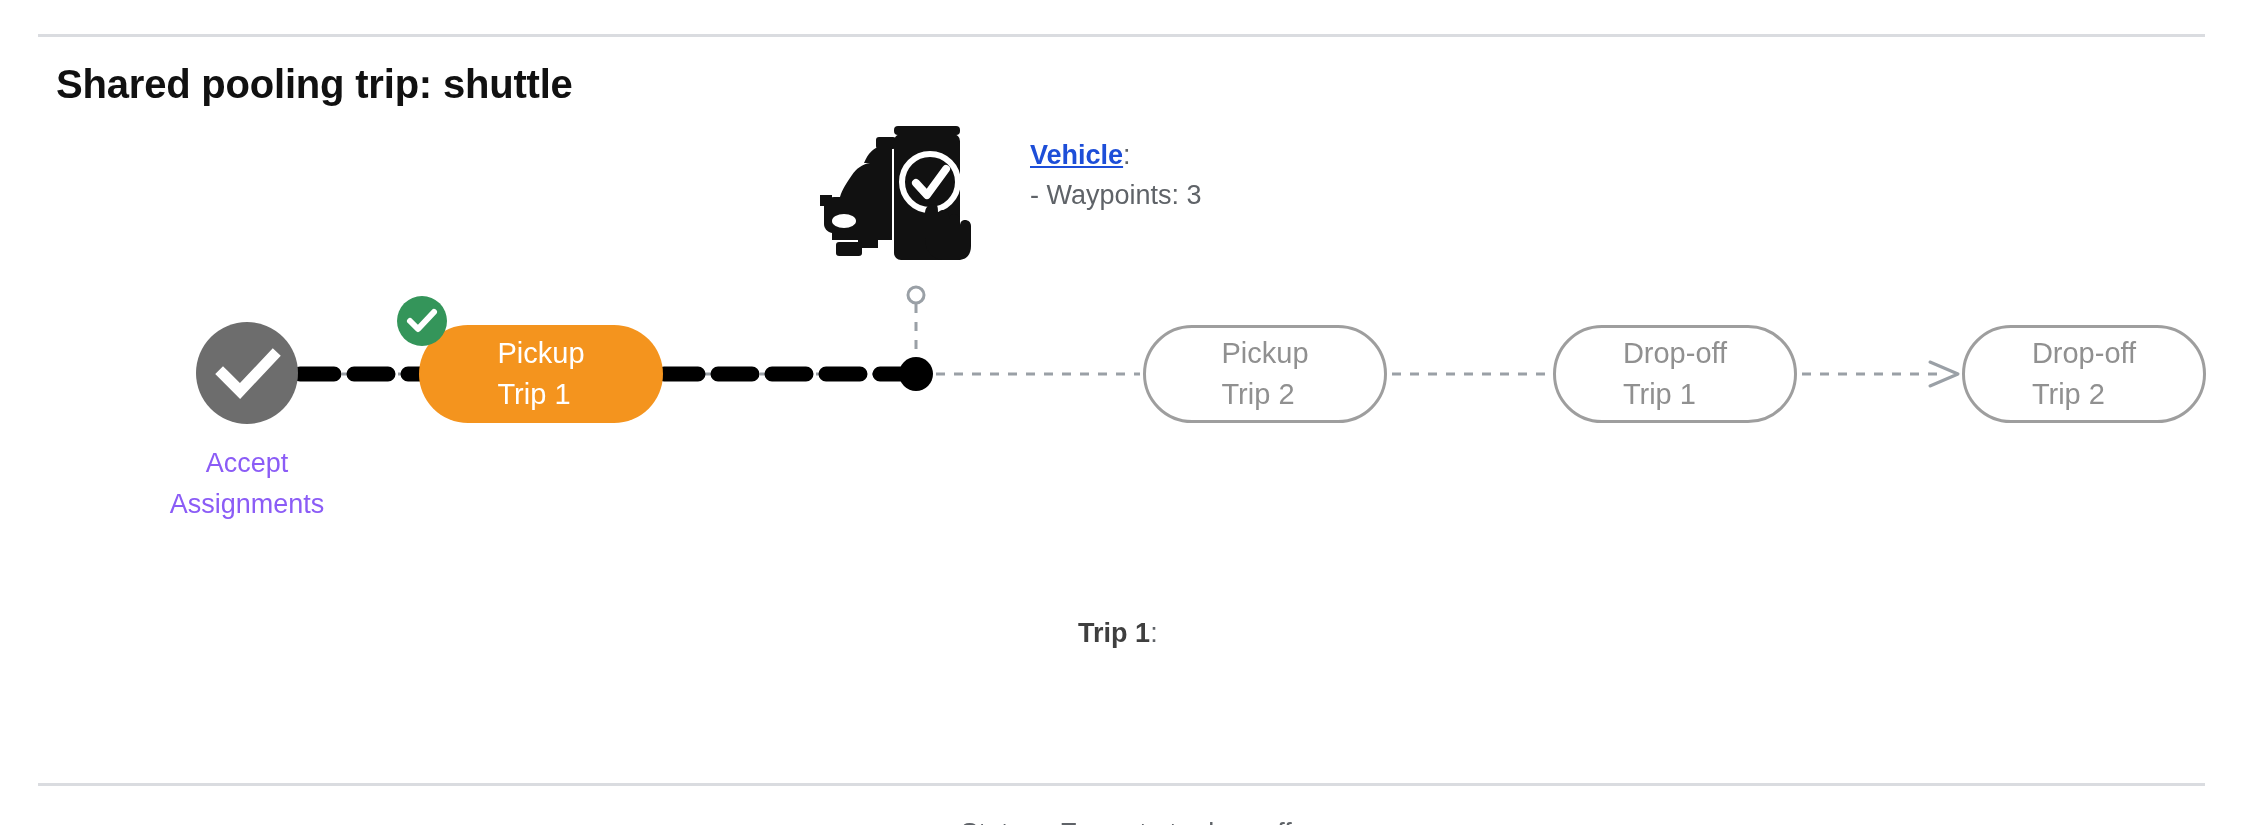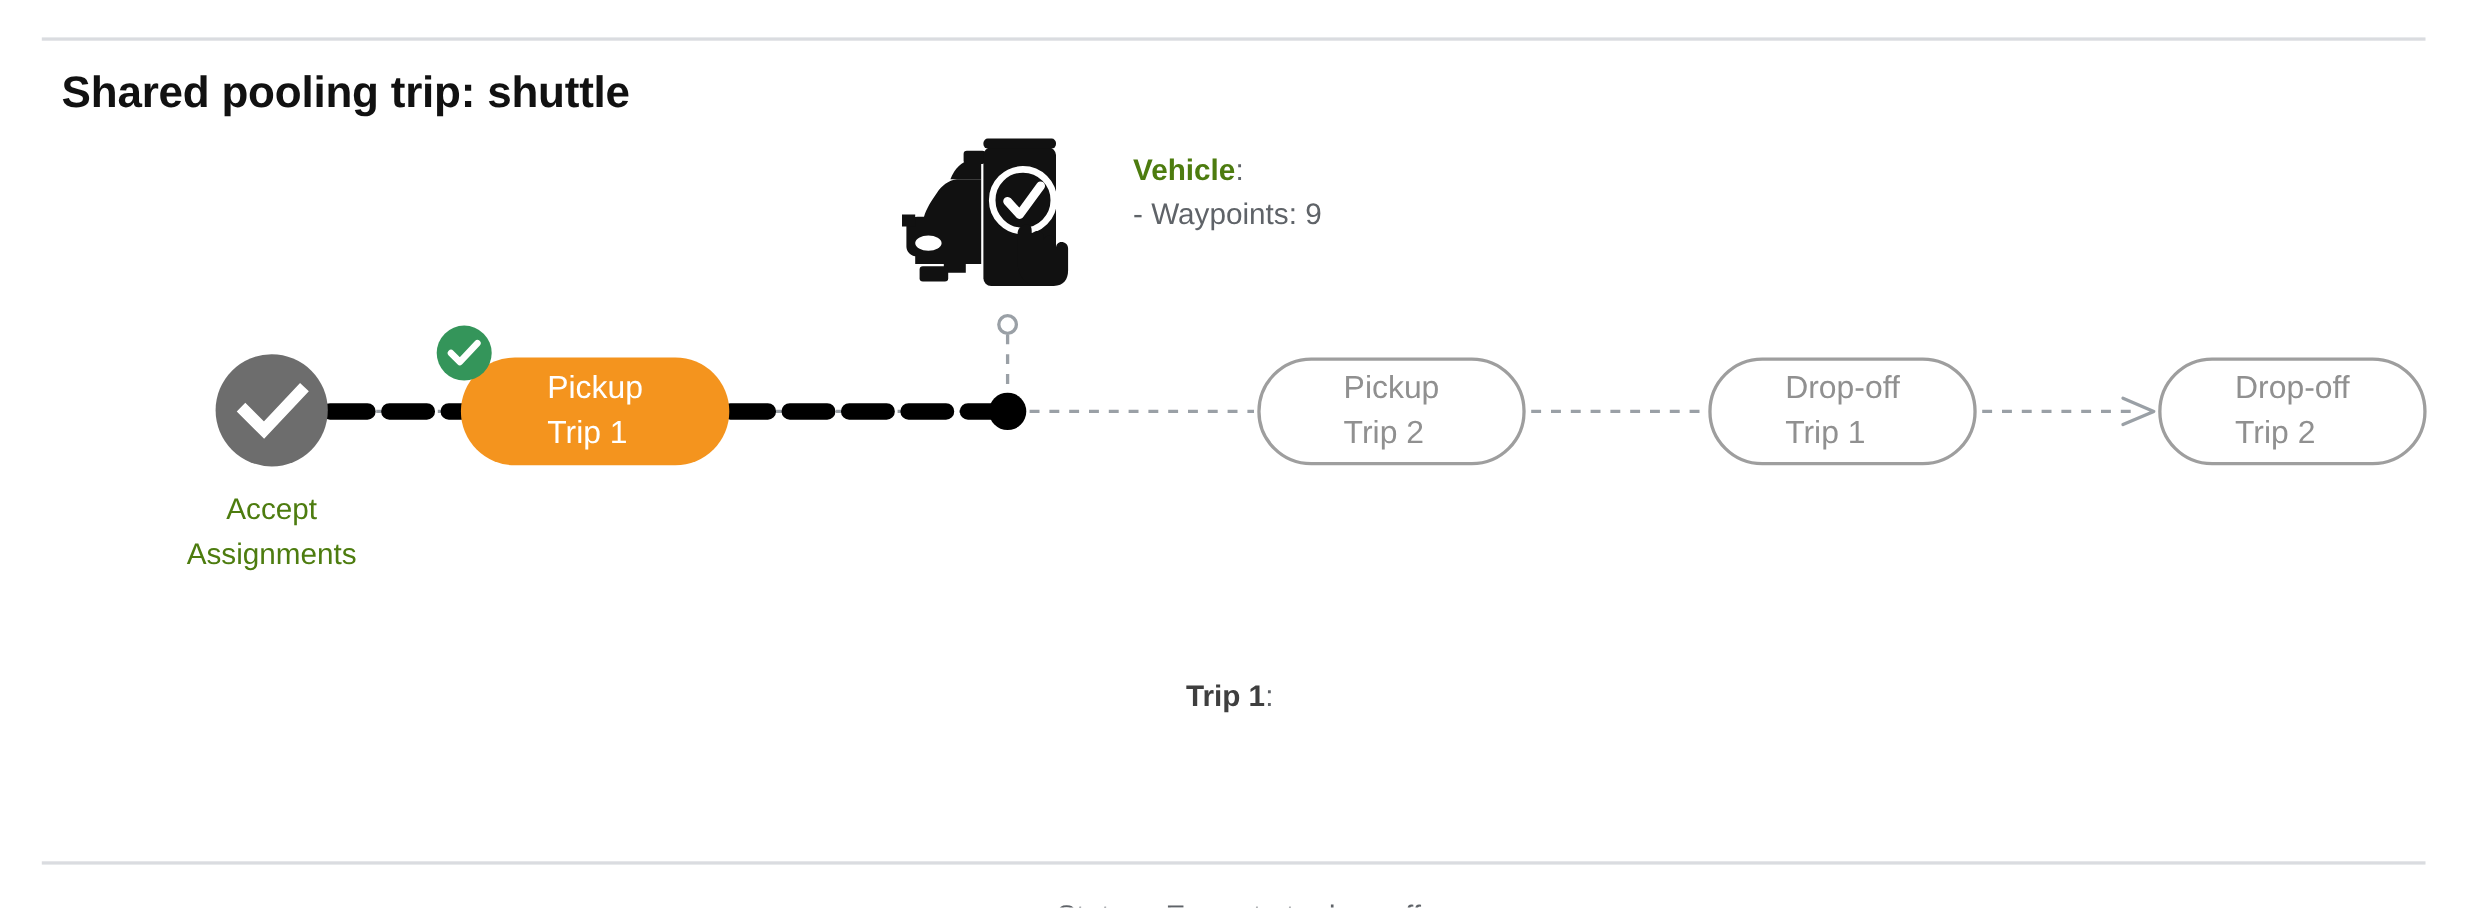--- a/index.html
+++ b/index.html
@@ -66,21 +66,21 @@
   .start-node svg { position: absolute; left: 0; top: 0; }
 
   .start-label {
     position: absolute;
     left: 97px;
     top: 443px;
     width: 300px;
     text-align: center;
     font-size: 27px;
     line-height: 41px;
-    color: #4d7c0f;
+    color: #8b5cf6;
     white-space: pre-line;
   }
 
   
   .pill {
     position: absolute;
     display: flex;
     align-items: center;
     justify-content: center;
     border-radius: 999px;
@@ -137,21 +137,21 @@
   }
   .vehicle-note {
     position: absolute;
     left: 1030px;
     top: 135px;
     font-size: 27px;
     line-height: 40px;
     color: #5f6368;
     white-space: nowrap;
   }
-  .vehicle-note .lbl { font-weight: 700; color: #4d7c0f; }
+  .vehicle-note .lbl { font-weight: 700; color: #1d4ed8; text-decoration: underline; }
 
   
   .trips-note {
     position: absolute;
     left: 884px;
     top: 493px;
     font-size: 27px;
     line-height: 40px;
     color: #5f6368;
     white-space: pre;
@@ -244,21 +244,21 @@
                  L142 100 C142 96 139 94 136 94 C133 94 131 96 131 100
                  L131 96 C131 92 128 90 125 90 C122 90 120 92 120 96
                  L120 93 C120 88 120 84 116 84 Z" fill="#111111"></path>
       </svg>
     </div>
 
     <div class="vehicle-note">
       <div class="row">
         <span class="lbl">Vehicle</span><span>:</span>
       </div>
-      <div class="row">- Waypoints: 9</div>
+      <div class="row">- Waypoints: 3</div>
     </div>
 
     <div class="trips-note">
       <div class="row">
         <span class="lbl">Trip 1</span><span>:</span>
       </div>
       <div class="row">
         <span>- Status:</span><span>&nbsp;&nbsp;</span><span>En route to drop-off</span>
       </div>
       

